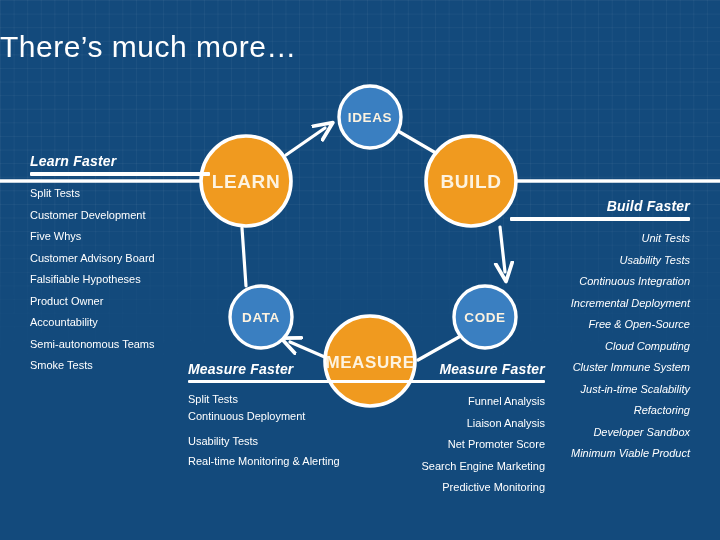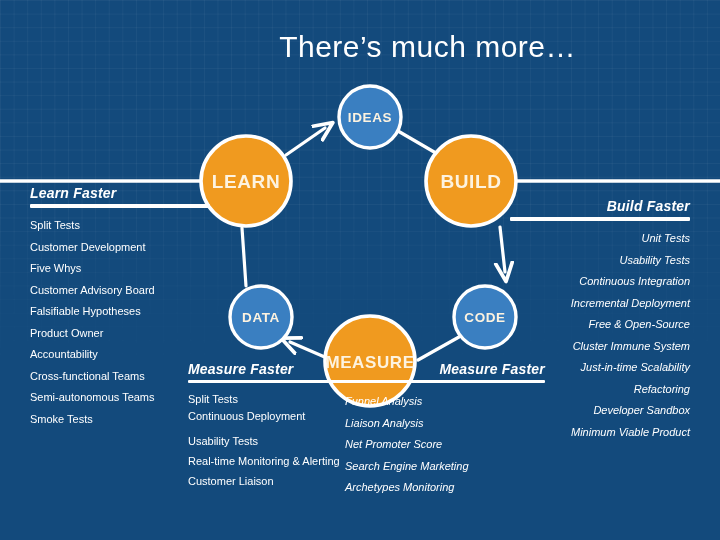--- a/index.html
+++ b/index.html
@@ -14,58 +14,58 @@
     position:absolute;left:0;top:0;width:720px;height:540px;
     background-image:
       linear-gradient(to right, rgba(255,255,255,0.045) 1px, transparent 1px),
       linear-gradient(to bottom, rgba(255,255,255,0.045) 1px, transparent 1px);
     background-size:13.6px 13.6px;
     -webkit-mask-image:linear-gradient(to bottom, rgba(0,0,0,1) 0%, rgba(0,0,0,1) 38%, rgba(0,0,0,0.25) 58%, rgba(0,0,0,0) 72%);
     mask-image:linear-gradient(to bottom, rgba(0,0,0,1) 0%, rgba(0,0,0,1) 38%, rgba(0,0,0,0.25) 58%, rgba(0,0,0,0) 72%);
     pointer-events:none;
   }
   #title{
-    position:absolute;left:0;top:30px;width:576px;text-align:right;
+    position:absolute;left:0;top:30px;width:576px;text-align:left;
     color:#ffffff;font-size:30px;font-weight:400;letter-spacing:0.5px;
   }
 
   
   #diagram{position:absolute;left:0;top:0;width:720px;height:540px;}
 
   
   .col{position:absolute;}
   .col-head{
     color:#ffffff;font-size:14px;font-weight:bold;font-style:italic;
     letter-spacing:0.2px;white-space:nowrap;
   }
   .rule{height:4px;background:#ffffff;border-radius:1px;margin-top:3px;}
   .rule.thin{height:3px;}
   .items{margin-top:7px;}
   .item{
     color:#ffffff;font-size:11px;line-height:21.5px;white-space:nowrap;
   }
 
   #col-learn{left:30px;top:153px;width:180px;}
-  #col-learn .col-head{text-align:left;margin-top:32px;}
+  #col-learn .col-head{text-align:left;}
   #col-learn .item{text-align:left;}
 
   #col-build{left:510px;top:150px;width:180px;margin-top:48px;}
   #col-build .col-head{text-align:right;}
   #col-build .item{text-align:right;font-style:italic;}
 
   #col-measure-left{left:188px;top:361px;width:180px;}
   #col-measure-left .col-head{text-align:left;}
   #col-measure-left .item{text-align:left;}
   #col-measure-left .items{margin-top:8px;}
   #col-measure-left .item{line-height:20px;}
   #col-measure-left .item.tight{line-height:17px;}
 
   #col-measure-right{left:345px;top:361px;width:200px;}
   #col-measure-right .col-head{text-align:right;}
-  #col-measure-right .item{text-align:left;line-height:21.5px;font-style:italic;}
+  #col-measure-right .item{text-align:right;line-height:21.5px;}
   #col-measure-right .items{margin-top:8px;}
 
   .node-label{
     font-weight:bold;fill:#fdf3e0;letter-spacing:0.6px;
     font-family:"Liberation Sans", sans-serif;
   }
 </style>
 </head>
 <body>
 
@@ -139,58 +139,57 @@
   <div class="col-head">Learn Faster</div>
   <div class="rule"></div>
   <div class="items">
     <div class="item">Split Tests</div>
     <div class="item">Customer Development</div>
     <div class="item">Five Whys</div>
     <div class="item">Customer Advisory Board</div>
     <div class="item">Falsifiable Hypotheses</div>
     <div class="item">Product Owner</div>
     <div class="item">Accountability</div>
-    <div class="item">Cross-functional Teams</div>
     <div class="item">Semi-autonomous Teams</div>
     <div class="item">Smoke Tests</div>
   </div>
 </div>
 
 <div class="col" id="col-build">
   <div class="col-head">Build Faster</div>
   <div class="rule"></div>
   <div class="items">
     <div class="item">Unit Tests</div>
     <div class="item">Usability Tests</div>
     <div class="item">Continuous Integration</div>
     <div class="item">Incremental Deployment</div>
     <div class="item">Free &amp; Open-Source</div>
+    <div class="item">Cloud Computing</div>
     <div class="item">Cluster Immune System</div>
     <div class="item">Just-in-time Scalability</div>
     <div class="item">Refactoring</div>
     <div class="item">Developer Sandbox</div>
     <div class="item">Minimum Viable Product</div>
   </div>
 </div>
 
 <div class="col" id="col-measure-left">
   <div class="col-head">Measure Faster</div>
   <div class="rule thin"></div>
   <div class="items">
     <div class="item tight">Split Tests</div>
     <div class="item tight">Continuous Deployment</div>
     <div class="item" style="margin-top:6px;">Usability Tests</div>
     <div class="item">Real-time Monitoring &amp; Alerting</div>
-    <div class="item">Customer Liaison</div>
   </div>
 </div>
 
 <div class="col" id="col-measure-right">
   <div class="col-head">Measure Faster</div>
   <div class="rule thin"></div>
   <div class="items">
     <div class="item">Funnel Analysis</div>
     <div class="item">Liaison Analysis</div>
     <div class="item">Net Promoter Score</div>
     <div class="item">Search Engine Marketing</div>
-    <div class="item">Archetypes Monitoring</div>
+    <div class="item">Predictive Monitoring</div>
   </div>
 </div>
 
 </body></html>

